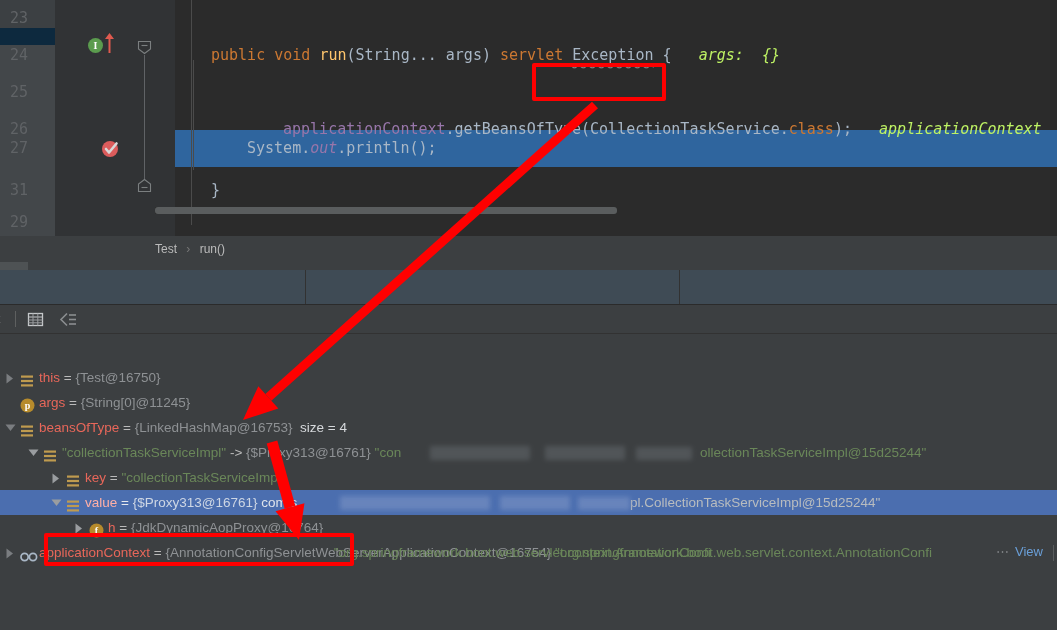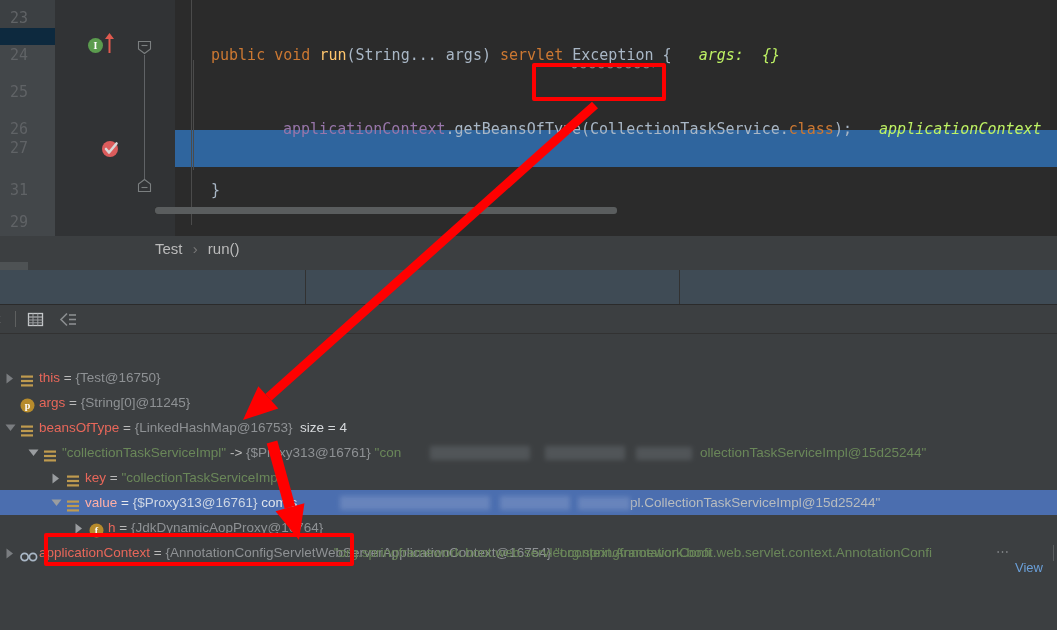--- a/index.html
+++ b/index.html
@@ -150,21 +150,21 @@
     border-radius: 3px;
   }
 
   
   .breadcrumb {
     position: absolute;
     left: 0; top: 236px;
     width: 1057px; height: 26px;
     background: #3c3f41;
     color: #a9b7c6;
-    font-size: 15px;
+    font-size: 12px;
     line-height: 26px;
   }
   .breadcrumb .crumb { color: #bbbbbb; }
   .breadcrumb .sep { color: #777777; padding: 0 6px; }
   .bc-inner { position:absolute; left: 155px; top: 0; }
 
   
   .dbg-tabstrip {
     position: absolute;
     left: 0; top: 262px;
@@ -279,21 +279,20 @@
 
   .ellipsis-btn {
     position: absolute;
     color: #8e9194;
     font-size: 13px;
   }
   .view-link {
     position: absolute;
     color: #6a9fd8;
     font-size: 13px;
-    margin-top: 16px;
   }
   .view-divider {
     position: absolute;
     width: 1px; height: 16px;
     background: #5a5d5e;
   }
 
   
   .blur {
     position: absolute;
@@ -373,20 +372,21 @@
         </div>
         <div class="line" style="top: 74px;">
           <span class="lnum">25</span>
         </div>
         <div class="line" style="top: 111px;">
           <span class="lnum">26</span>
           <span class="code" style="padding-left: 108px;"><span class="cls">applicationContext</span><span class="ident">.getBeansOfType(CollectionTaskService.</span><span class="kw">class</span><span class="ident">);</span><span class="hint">   applicationContext</span></span>
         </div>
         <div class="line" style="top: 130px;">
           <span class="lnum">27</span>
+          <span class="code" style="padding-left: 72px;"><span class="ident">System.</span><span class="static">out</span><span class="ident">.println();</span></span>
         </div>
         <div class="line" style="top: 172px;">
           <span class="lnum">31</span>
           <span class="code" style="padding-left: 36px;"><span class="ident">}</span></span>
         </div>
         <div class="line" style="top: 204px;">
           <span class="lnum">29</span>
           <span class="code" style="padding-left: 0px;"></span>
         </div>
       </div>

